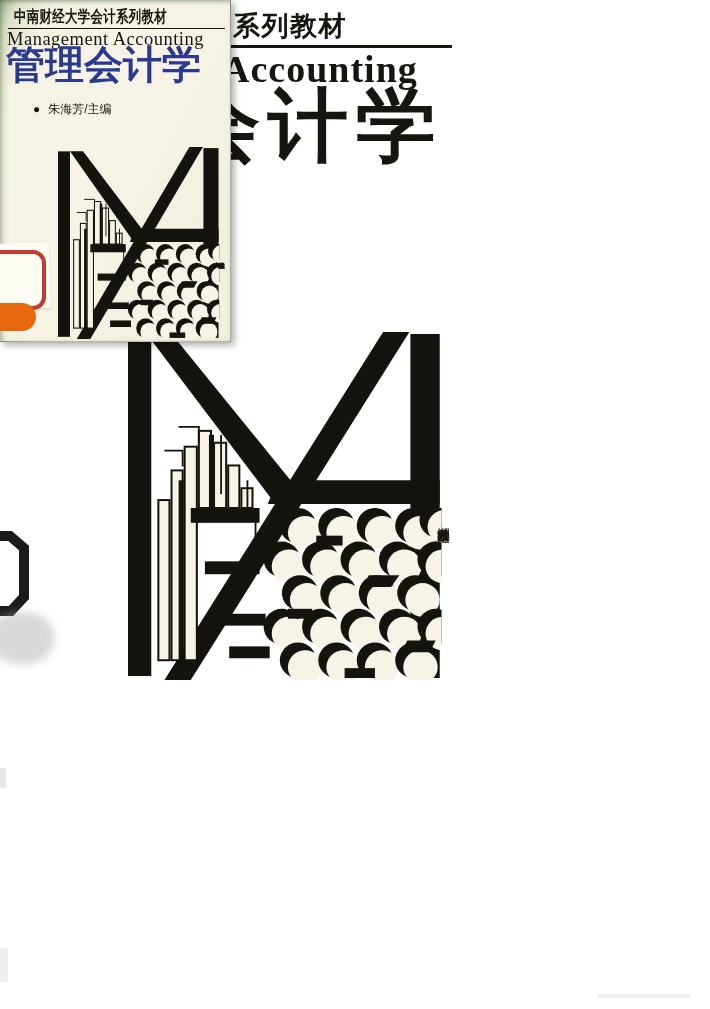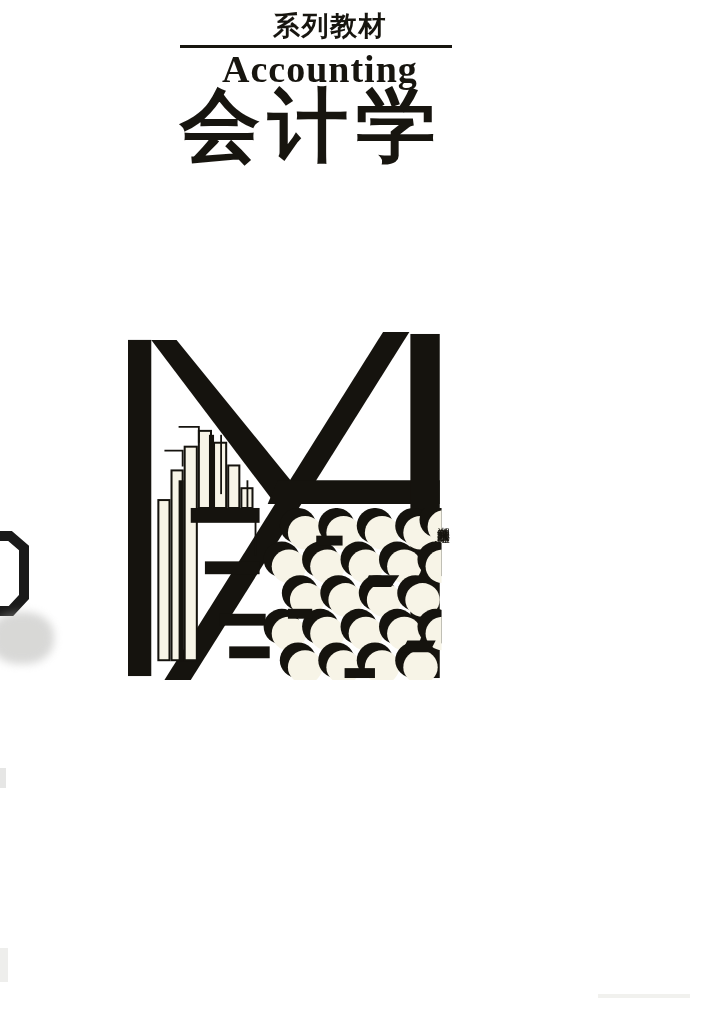--- a/index.html
+++ b/index.html
@@ -12,21 +12,21 @@
     width:710px;height:1009px;
     margin:0 auto;
     background:var(--page_bg,#ffffff);
     overflow:hidden;
     color:var(--ink,#17150f);
   }
   
   .lc-series{
     position:absolute;left:233px;top:13px;
     font-size:27px;font-weight:700;letter-spacing:1.5px;line-height:1;
-    color:var(--ink);white-space:nowrap;z-index:1;padding-left:40px;
+    color:var(--ink);white-space:nowrap;z-index:1;
   }
   .lc-rule{
     position:absolute;left:180px;top:45px;width:272px;height:2.5px;
     background:var(--ink);z-index:1;
   }
   .lc-subtitle{
     position:absolute;left:222px;top:50px;
     font-family:"Liberation Serif","DejaVu Serif",serif;
     font-size:38px;line-height:1;letter-spacing:1px;
     color:var(--ink);white-space:nowrap;z-index:1;font-weight:bold;
@@ -216,14 +216,31 @@
   <div class="lc-publisher">湖北科学技术出版社</div>
 
   <svg class="artifact-bracket" viewBox="0 0 30 92">
     <path d="M-6,9 H10 L24,21 V70 L11,84 H-6" fill="none" stroke="currentColor" stroke-width="10"></path>
   </svg>
   <div class="artifact-blob"></div>
   <div class="artifact-faint-1"></div>
   <div class="artifact-faint-2"></div>
   <div class="artifact-faint-3"></div>
 
+  <div class="small-cover">
+    <div class="sc-series">中南财经大学会计系列教材</div>
+    <div class="sc-rule"></div>
+    <div class="sc-subtitle">Management Accounting</div>
+    <div class="sc-title">管理会计学</div>
+    <div class="sc-editor">
+      <span class="bullet">●</span><span>朱海芳/主编</span>
+    </div>
+    <svg class="sc-logo" viewBox="0 0 330 352" preserveAspectRatio="none">
+      <use href="#ma-logo" width="330" height="352"></use>
+    </svg>
+    <div class="sc-publisher">湖北科学技术出版社</div>
+
+    <div class="sticker-backing"></div>
+    <div class="sticker-red"></div>
+    <div class="sticker-orange"></div>
+  </div>
 
 </div>
 
 </body></html>

